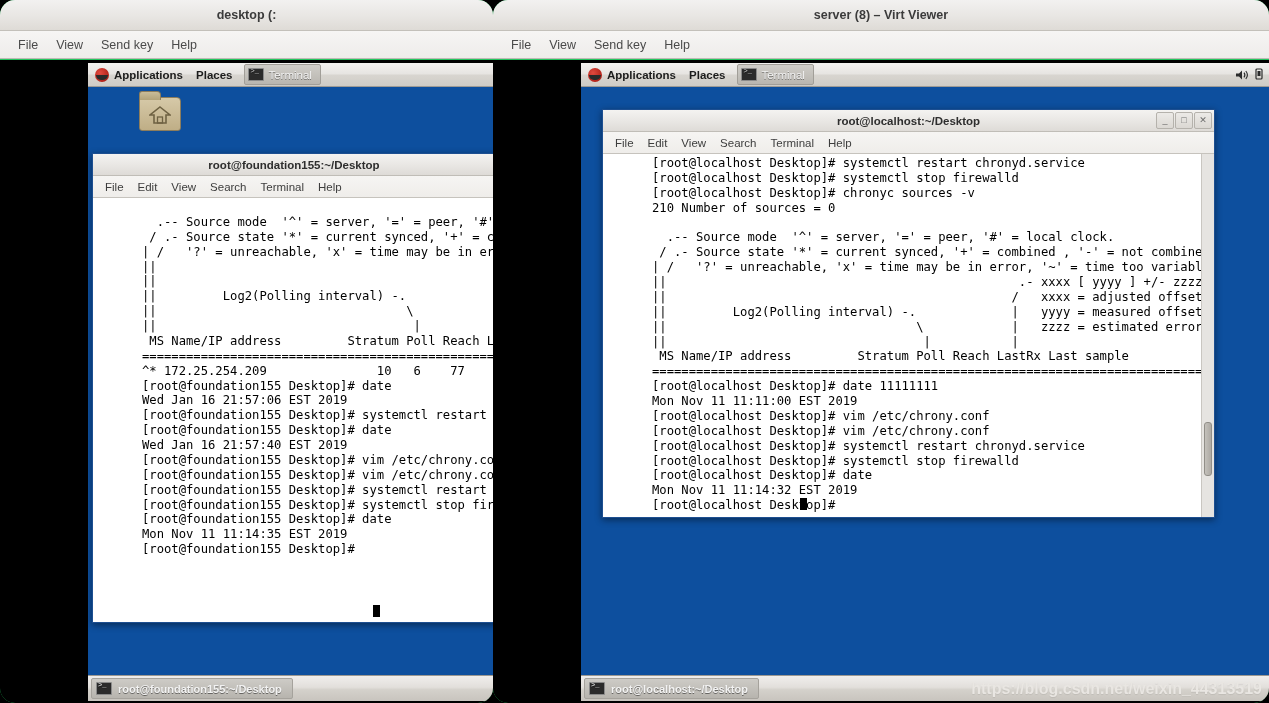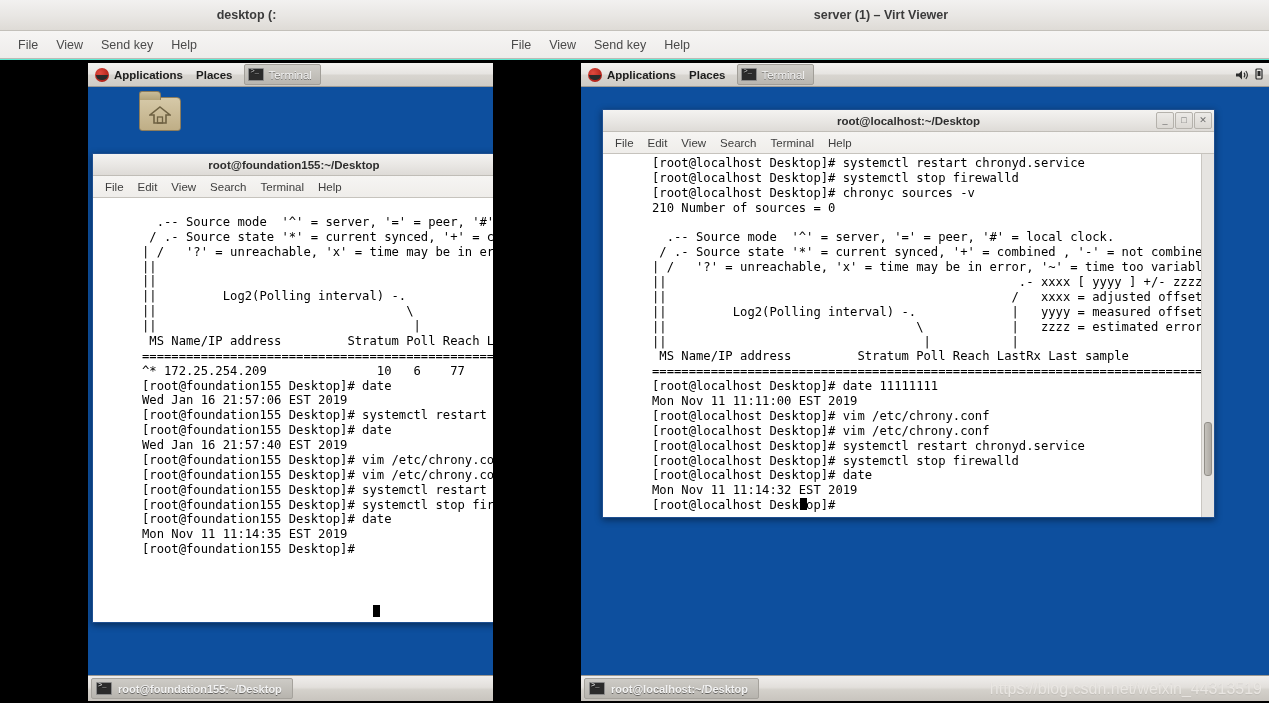--- a/index.html
+++ b/index.html
@@ -5,21 +5,21 @@
   * { box-sizing: border-box; margin: 0; padding: 0; }
   html, body {
     width: 1269px; height: 703px;
     background: #000;
     font-family: "Liberation Sans", sans-serif;
     overflow: hidden;
   }
   #screen { position: relative; width: 1269px; height: 703px; background: #000; }
 
   
-  .vv-window { position: absolute; top: 0; background: #5eead4; overflow: hidden; }
+  .vv-window { position: absolute; top: 0; background: #22c55e; overflow: hidden; border-radius: 15px; }
   .vv-titlebar {
     height: 31px;
     background: linear-gradient(to bottom, #f2f1f0 0%, #e8e6e3 55%, #dedbd6 100%);
     border-bottom: 1px solid #c3c0ba;
     display: flex; align-items: center; justify-content: center;
     position: relative;
   }
   .vv-title {
     font-size: 12.5px; font-weight: bold; color: #3b3b3b;
     white-space: nowrap;
@@ -164,21 +164,21 @@
     display: flex; align-items: center; gap: 6px;
     height: 21px; padding: 0 10px 0 4px;
     background: linear-gradient(to bottom, #cdcbc6 0%, #b7b4ae 100%);
     border: 1px solid #a5a29c; border-radius: 2px;
     font-size: 11px; font-weight: bold; color: #f2f2f2;
     text-shadow: 0 1px 0 rgba(0,0,0,0.45);
     white-space: nowrap;
   }
   .watermark {
     position: absolute; right: 7px; top: 50%; transform: translateY(-50%);
-    font-size: 16px; color: #e9e6e2; font-weight: normal;
+    font-size: 16px; color: #e9e6e2; font-weight: bold;
     text-shadow: 0 1px 1px rgba(0,0,0,0.08);
     letter-spacing: 0px; pointer-events: none;
   }
 </style>
 </head>
 <body>
 
 <div id="screen">
 
   <div class="vv-window" style="left:0; width:493px; height:703px;">
@@ -269,21 +269,21 @@
           <span class="term-mini-icon"></span>
           <span>root@foundation155:~/Desktop</span>
         </div>
       </div>
     </div>
   </div>
 
   <div class="vv-window" style="left:493px; width:776px; height:703px;">
 
     <div class="vv-titlebar">
-      <span class="vv-title">server (1) – Virt Viewer</span>
+      <span class="vv-title">server (8) – Virt Viewer</span>
     </div>
 
     <div class="vv-menubar">
       <div class="vv-menu-item">File</div>
       <div class="vv-menu-item">View</div>
       <div class="vv-menu-item">Send key</div>
       <div class="vv-menu-item">Help</div>
     </div>
 
     <div class="guest" style="position:absolute; left:0; top:60px; width:776px; height:643px; background:#000;">

